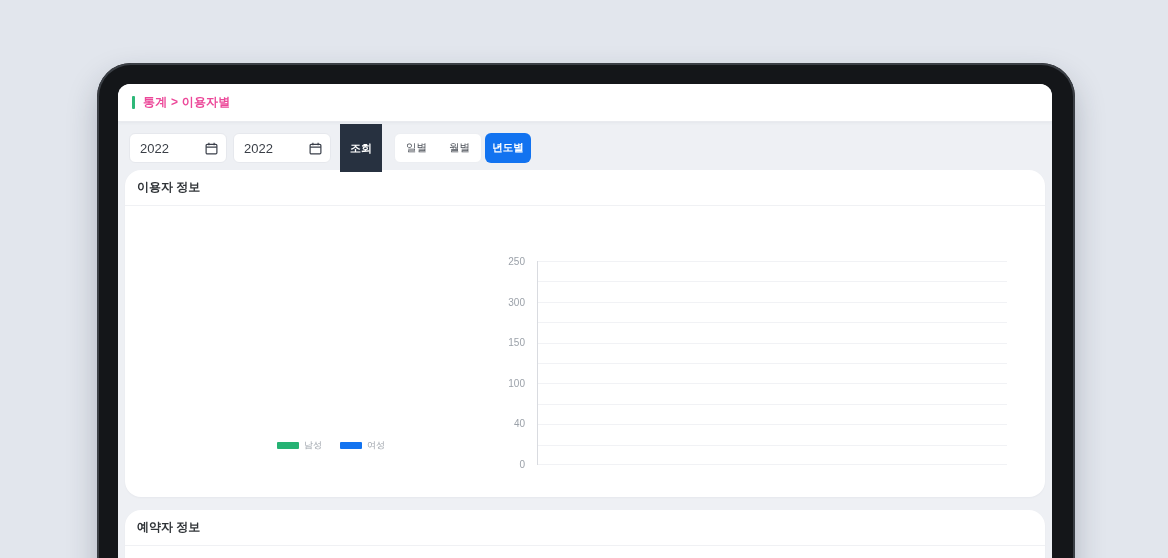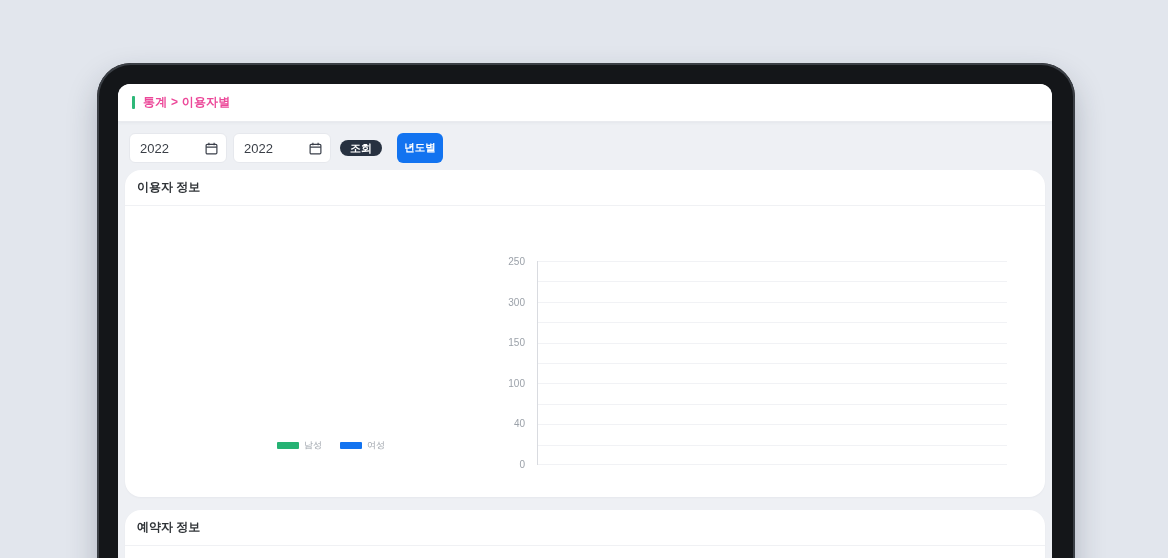--- a/index.html
+++ b/index.html
@@ -21,21 +21,21 @@
   .accent-bar { width:3px; height:13px; background:#2eb879; margin-right:8px; border-radius:1px; }
   .breadcrumb { font-size:12px; font-weight:bold; color:#ec4899; letter-spacing:.2px; }
 
   
   .filter-row { display:flex; align-items:center; margin:11px 0 0 11px; height:30px; }
   .date-field { width:98px; height:30px; background:#fff; border:1px solid #e6e8ed;
     border-radius:6px; display:flex; align-items:center; justify-content:space-between;
     padding:0 8px 0 10px; font-size:13px; color:#3a3f47; }
   .date-field + .date-field { margin-left:6px; }
   .cal-icon { width:13px; height:13px; display:block; }
-  .btn-search { margin-left:9px; width:42px; height:16px; border:none; border-radius:10px;
+  .btn-search { margin-left:9px; width:42px; height:48px; border:none; border-radius:0;
     background:#273140; color:#ffffff; font-size:11px; font-weight:bold; cursor:pointer;
     font-family:inherit; }
   .tab-group { margin-left:12px; display:flex; align-items:center; }
   .tab-white-wrap { display:flex; background:#ffffff; border-radius:6px; overflow:hidden;
     border:1px solid #eceef2; height:30px; }
   .tab { width:43px; height:28px; border:none; background:transparent; font-size:10.5px;
     color:#4a4f57; cursor:pointer; font-family:inherit; }
   .tab-active { margin-left:3px; width:46px; height:30px; border:none; border-radius:6px;
     background:#1273f0; color:#ffffff; font-size:10.5px; font-weight:bold; cursor:pointer;
     font-family:Liberation Mono, monospace; }
@@ -92,20 +92,24 @@
         <span>2022</span>
         <svg class="cal-icon" viewBox="0 0 14 14">
           <rect x="1.2" y="2.6" width="11.6" height="10.2" rx="1.2" fill="none" stroke="#3a3f4a" stroke-width="1.3"></rect>
           <line x1="1.2" y1="5.6" x2="12.8" y2="5.6" stroke="#3a3f4a" stroke-width="1.3"></line>
           <line x1="4.2" y1="0.8" x2="4.2" y2="3.4" stroke="#3a3f4a" stroke-width="1.3"></line>
           <line x1="9.8" y1="0.8" x2="9.8" y2="3.4" stroke="#3a3f4a" stroke-width="1.3"></line>
         </svg>
       </div>
       <button class="btn-search">조회</button>
       <div class="tab-group">
+        <div class="tab-white-wrap">
+          <button class="tab">일별</button>
+          <button class="tab">월별</button>
+        </div>
         <button class="tab-active">년도별</button>
       </div>
     </div>
 
     <div class="card card-user">
       <div class="card-header">
         <span class="card-title">이용자 정보</span>
       </div>
       <div class="chart-area">
 

